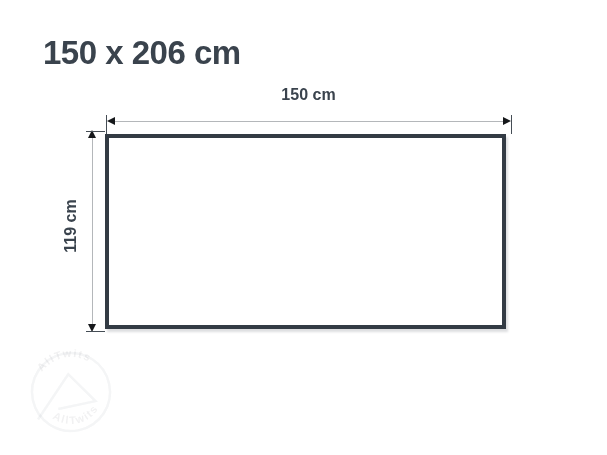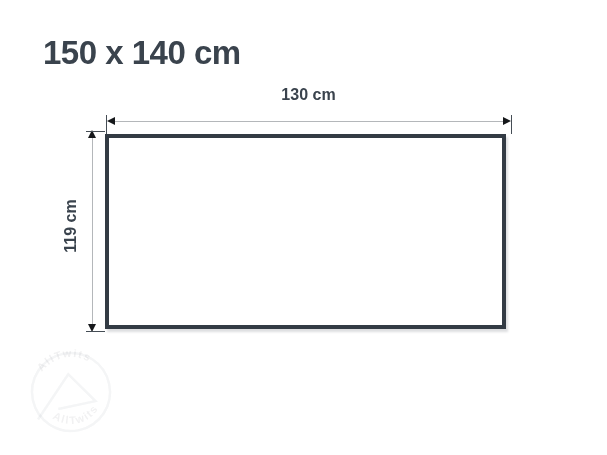--- a/index.html
+++ b/index.html
@@ -109,23 +109,23 @@
   }
   .watermark svg{display:block;}
   .wm-stroke{fill:none;stroke:rgba(58,67,77,0.06);stroke-width:2.5;}
   .wm-text{fill:rgba(58,67,77,0.08);font-family:"Liberation Sans",sans-serif;font-size:11px;font-weight:bold;letter-spacing:1.5px;}
 </style>
 </head>
 <body>
 
 <div class="canvas">
 
-  <div class="page-title">150 x 140 cm</div>
+  <div class="page-title">150 x 206 cm</div>
 
-  <div class="dim-label-h">130 cm</div>
+  <div class="dim-label-h">150 cm</div>
   <div class="dim-line-h"></div>
   <div class="arrow arrow-left"></div>
   <div class="arrow arrow-right"></div>
   <div class="tick tick-left-v"></div>
   <div class="tick tick-right-v"></div>
 
   <div class="dim-label-v">119 cm</div>
   <div class="dim-line-v"></div>
   <div class="arrow arrow-up"></div>
   <div class="arrow arrow-down"></div>

